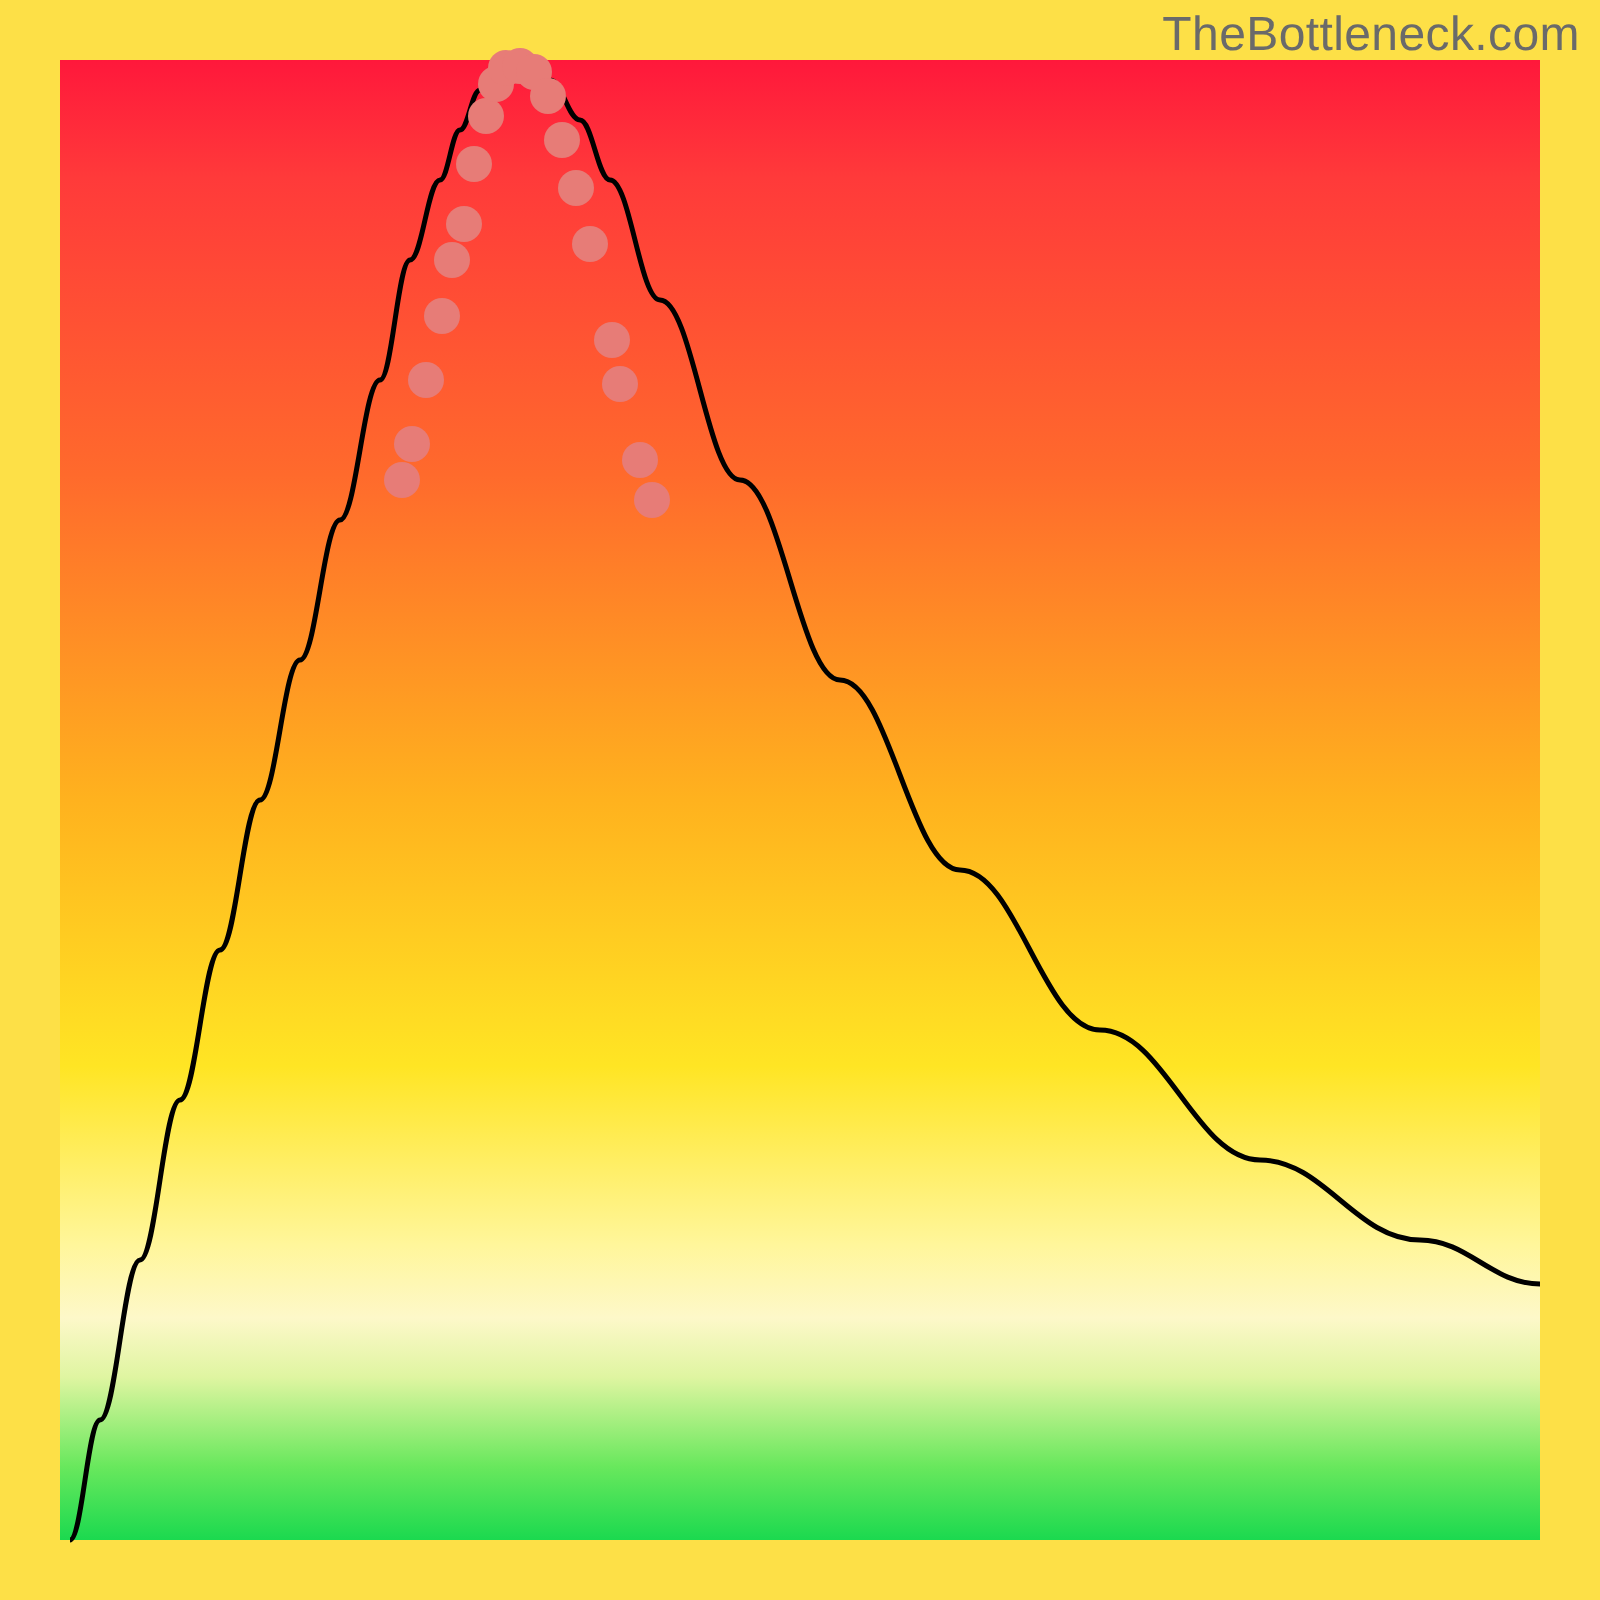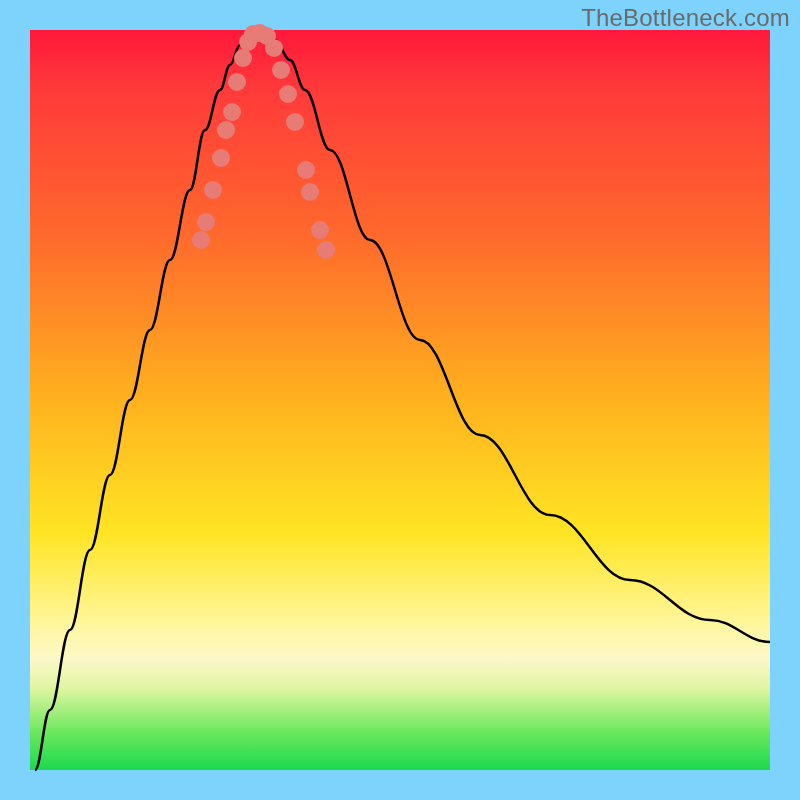--- a/index.html
+++ b/index.html
@@ -8,21 +8,21 @@
     width: 800px;
     height: 800px;
     background: #000;
     overflow: hidden;
     font-family: Arial, Helvetica, sans-serif;
   }
   .stage {
     position: relative;
     width: 800px;
     height: 800px;
-    background: #7dd3fc;
+    background: #fde047;
   }
   .plot-area {
     position: absolute;
     left: 30px;
     top: 30px;
     width: 740px;
     height: 740px;
     
     background: linear-gradient(to bottom,
       #ff183b 0%,

